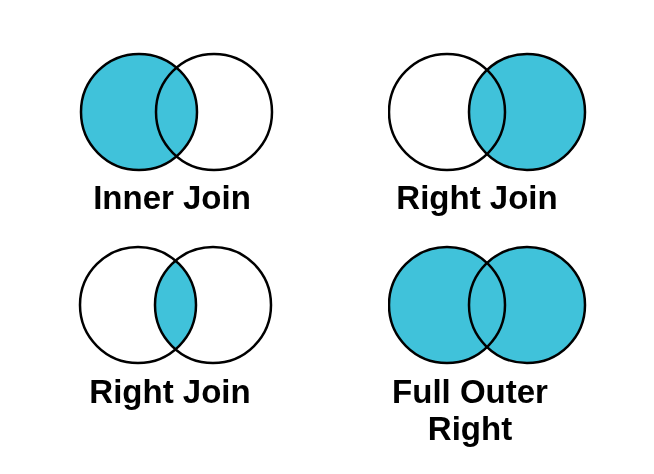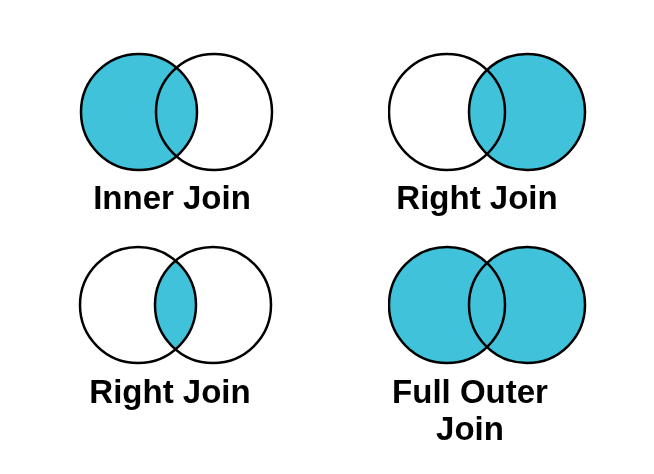--- a/index.html
+++ b/index.html
@@ -74,15 +74,15 @@
   <svg id="venn-3" class="venn-svg" width="200" height="120" viewBox="0 0 200 120">
       <circle cx="59" cy="60" r="58" fill="#40C2DA"></circle>
       <circle cx="139" cy="60" r="58" fill="#40C2DA"></circle>
       <clipPath id="clip-3">
         <circle cx="59" cy="60" r="58" fill="#000"></circle>
       </clipPath>
       <circle cx="139" cy="60" r="58" fill="#40C2DA" clip-path="url(#clip-3)"></circle>
       <circle cx="59" cy="60" r="58" fill="none" stroke="#000000" stroke-width="2.5"></circle>
       <circle cx="139" cy="60" r="58" fill="none" stroke="#000000" stroke-width="2.5"></circle>
     </svg>
-  <div id="label-3" class="venn-label">Full Outer Join</div>
+  <div id="label-3" class="venn-label">Full Outer Right</div>
 
 </div>
 
 </body></html>

